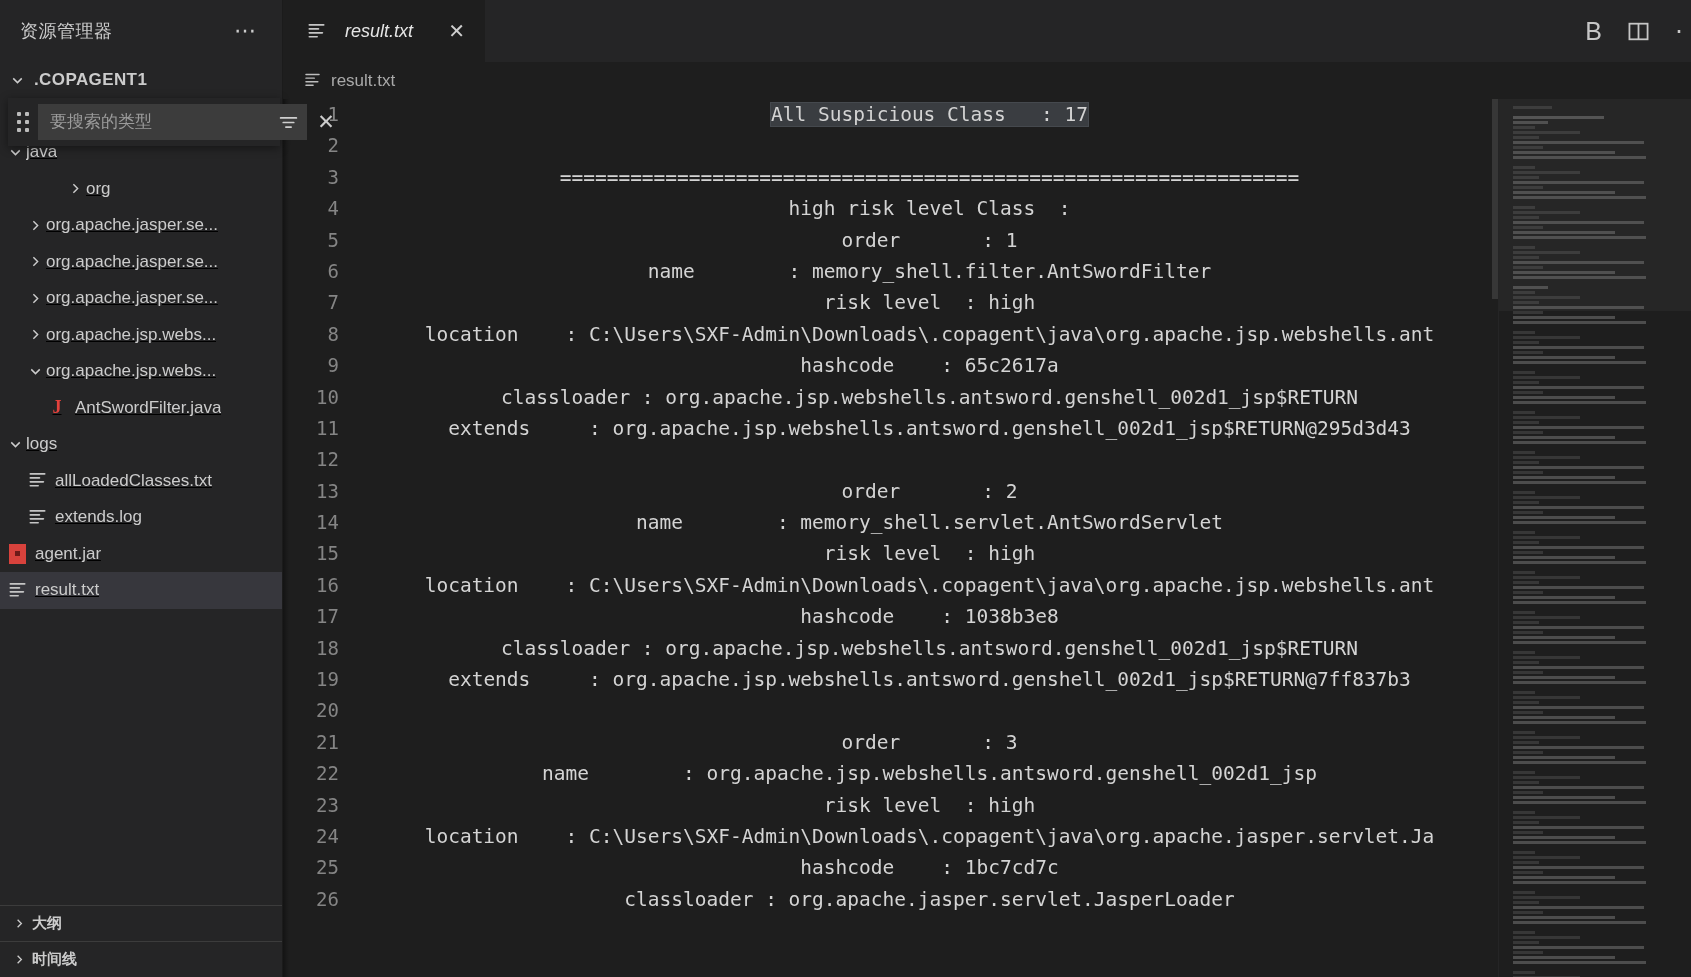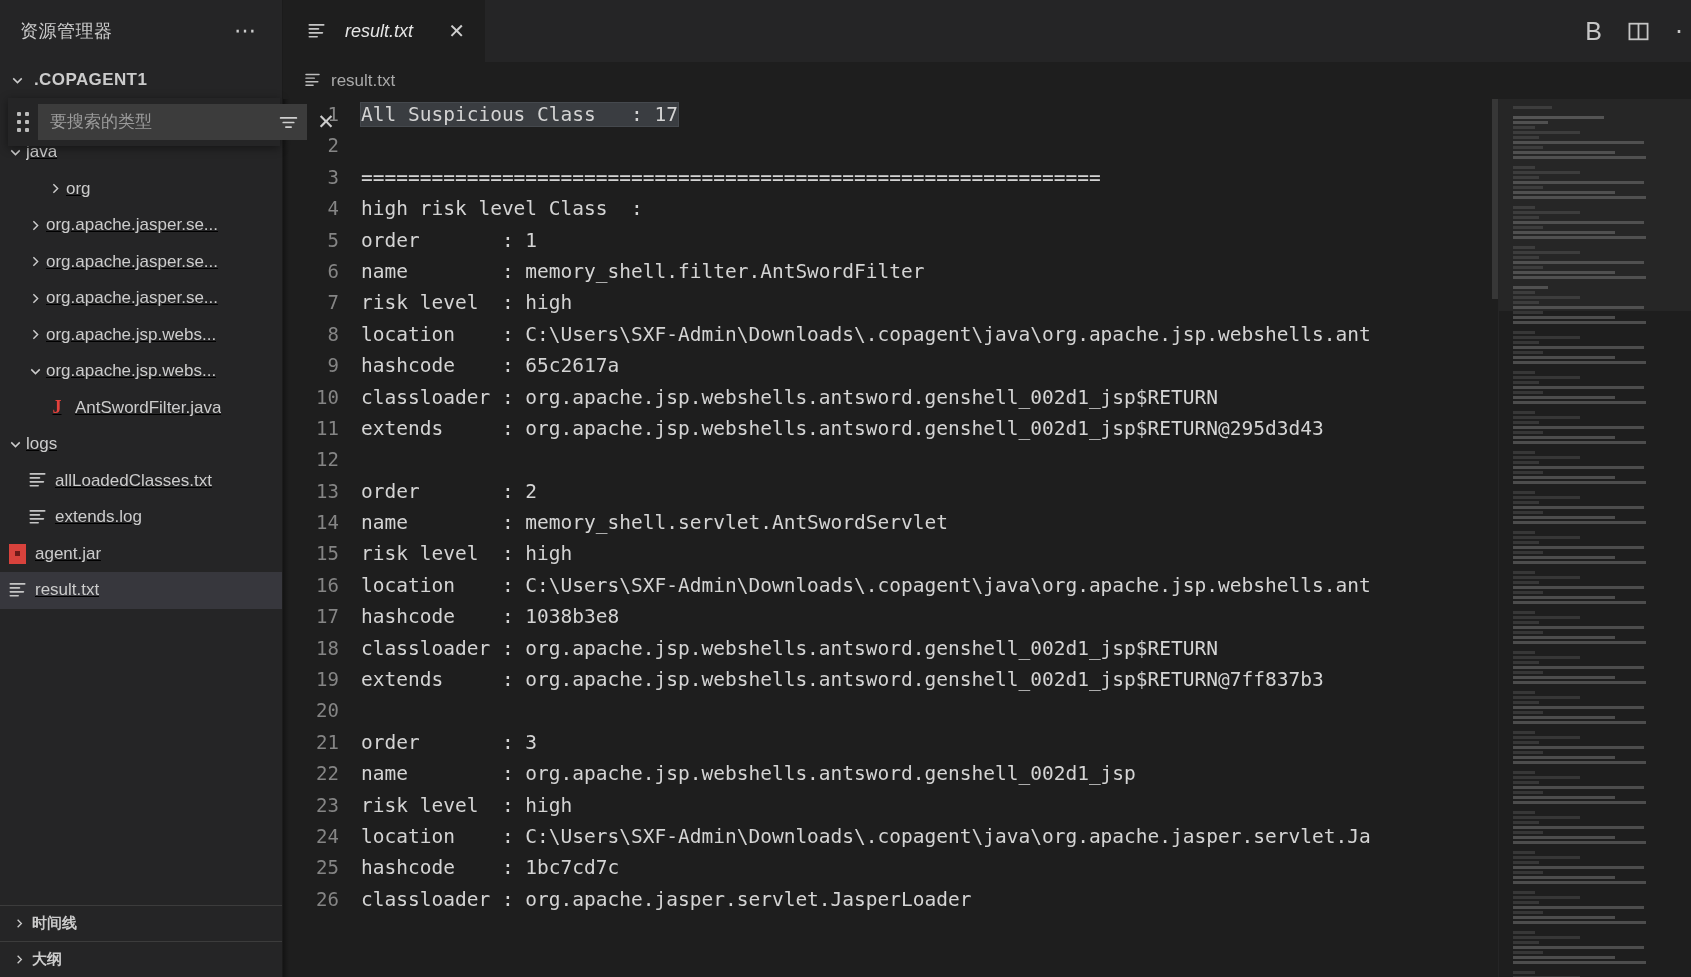--- a/index.html
+++ b/index.html
@@ -191,21 +191,21 @@
     position: relative;
   }
   .cline { display: flex; height: 31.4px; align-items: center; }
   .lnum {
     width: 78px; flex: 0 0 78px;
     text-align: right; padding-right: 22px;
     color: #858585; font-size: 19px;
     font-family: "DejaVu Sans Mono", monospace;
     user-select: none;
   }
-  .ltext { flex: 1 1 auto; white-space: pre; position: relative; }
+  .ltext { flex: 1 1 auto; white-space: pre; position: relative; text-align: center; }
   .ltext .hl {
     background: #3a3d41;
     outline: 1px solid #45494e;
   }
 
   
   .minimap {
     width: 193px; flex: 0 0 193px;
     background: #1e1e1e;
     position: relative;
@@ -284,21 +284,21 @@
       <div style="height:36px"></div>
       <div id="tree-rows">
           <div class="row" style="padding-left: 4px;">
             <span class="chev">
               <svg width="17" height="17" viewBox="0 0 16 16" fill="none" stroke="#cccccc" stroke-width="1.35">
                 <path d="M4 6l4 4 4-4"></path>
               </svg>
             </span>
             <span class="lbl">java</span>
           </div>
-          <div class="row" style="padding-left: 44px;">
+          <div class="row" style="padding-left: 64px;">
             <span class="chev">
               <svg width="17" height="17" viewBox="0 0 16 16" fill="none" stroke="#cccccc" stroke-width="1.35">
                 <path d="M6 4l4 4-4 4"></path>
               </svg>
             </span>
             <span class="lbl">org</span>
           </div>
           <div class="row" style="padding-left: 24px;">
             <span class="chev">
               <svg width="17" height="17" viewBox="0 0 16 16" fill="none" stroke="#cccccc" stroke-width="1.35">
@@ -395,29 +395,29 @@
         </div>
     </div>
 
     <div class="sb-bottom">
       <div class="panel-row">
         <span class="chev">
           <svg width="15" height="15" viewBox="0 0 16 16" fill="none" stroke="currentColor" stroke-width="1.4">
               <path d="M6 4l4 4-4 4"></path>
             </svg>
         </span>
-        <span>时间线</span>
+        <span>大纲</span>
       </div>
       <div class="panel-row">
         <span class="chev">
           <svg width="15" height="15" viewBox="0 0 16 16" fill="none" stroke="currentColor" stroke-width="1.4">
               <path d="M6 4l4 4-4 4"></path>
             </svg>
         </span>
-        <span>大纲</span>
+        <span>时间线</span>
       </div>
     </div>
   </div>
 
   <div class="editor">
     <div class="top-strip"></div>
 
     <div class="tabsbar">
       <div class="tab">
         <span class="ficon">

